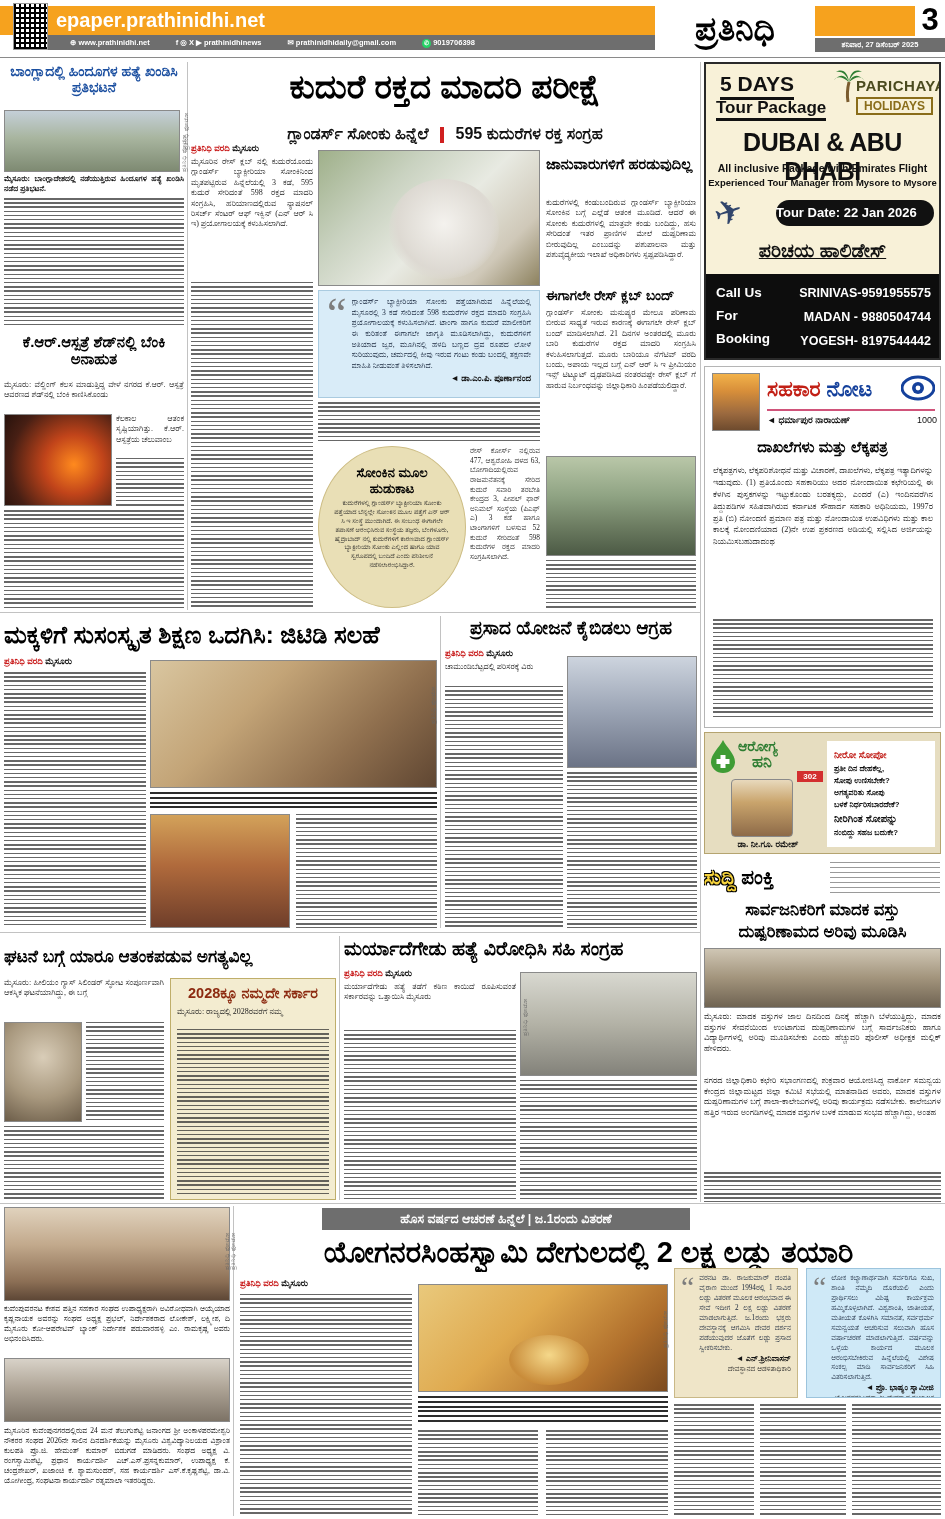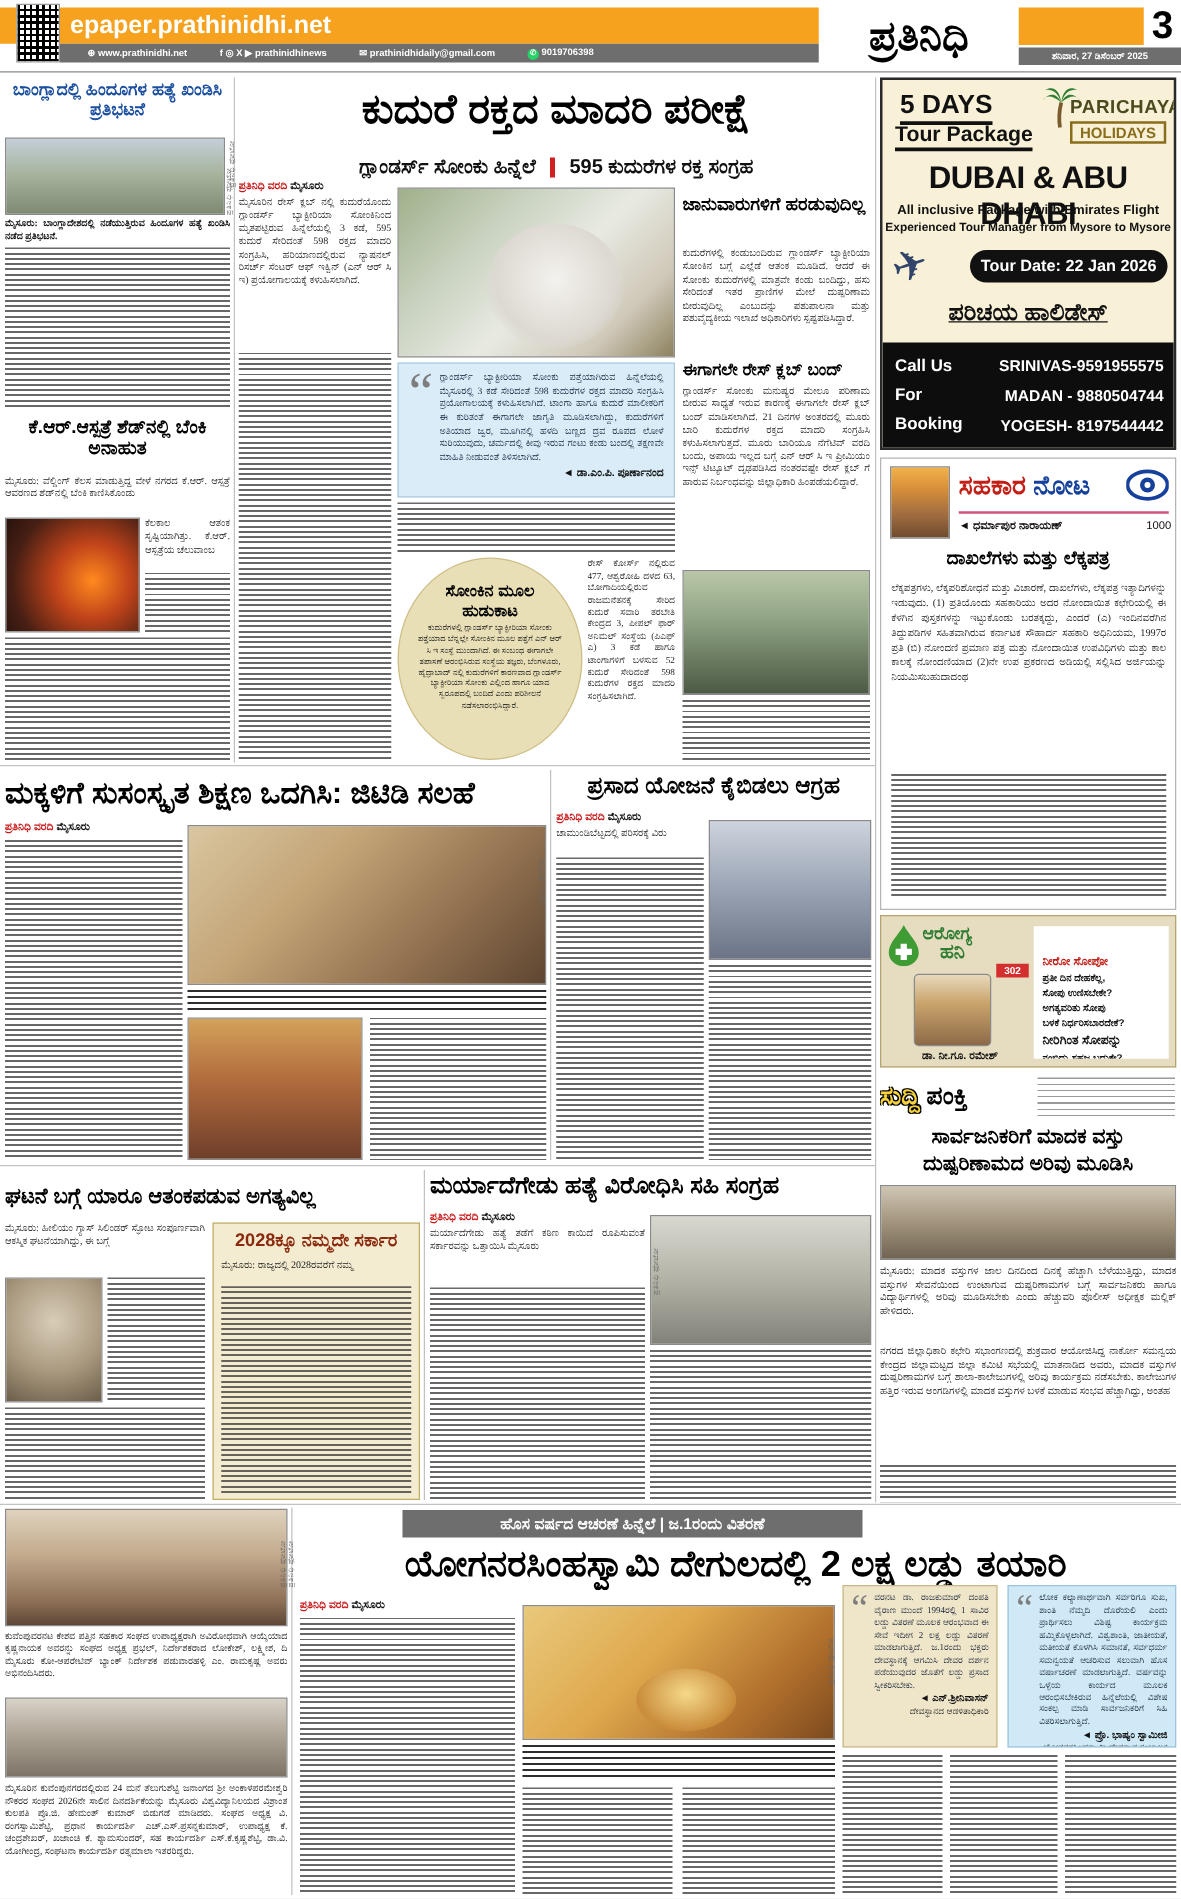--- a/index.html
+++ b/index.html
@@ -123,21 +123,21 @@
     <svg style="position:absolute;left:128px;top:4px" width="30" height="36" viewBox="0 0 30 36">
       <path d="M15 14 C13 22 13 28 14 34" stroke="#7a5b2e" stroke-width="3" fill="none"></path>
       <path d="M15 14 C8 8 3 8 0 12 C6 6 11 6 15 14 M15 14 C22 8 27 8 30 12 C24 6 19 6 15 14 M15 14 C12 5 7 3 2 4 C9 0 14 5 15 14 M15 14 C18 5 23 3 28 4 C21 0 16 5 15 14" fill="#2e7d32"></path>
     </svg>
     <div class="sans" style="position:absolute;left:150px;top:13px;font-size:15px;font-weight:700;color:#4b4b1f;letter-spacing:.5px">PARICHAYA</div>
     <div class="sans" style="position:absolute;left:150px;top:33px;font-size:12px;font-weight:700;color:#8a6d1a;border:2px solid #8a6d1a;padding:0 6px">HOLIDAYS</div>
     <div class="sans" style="position:absolute;left:0;top:64px;width:100%;text-align:center;font-size:25px;font-weight:900;letter-spacing:-.5px">DUBAI &amp; ABU DHABI</div>
     <div class="sans" style="position:absolute;left:0;top:98px;width:100%;text-align:center;font-size:10.5px;font-weight:700">All inclusive Package with Emirates Flight</div>
     <div class="sans" style="position:absolute;left:0;top:113px;width:100%;text-align:center;font-size:9.5px;font-weight:700">Experienced Tour Manager  from Mysore to Mysore</div>
     <div style="position:absolute;left:8px;top:128px;font-size:34px;color:#31456b;transform:rotate(-18deg)">✈</div>
-    <div class="sans" style="position:absolute;left:70px;top:136px;width:158px;height:26px;background:#111;color:#fff;border-radius:14px;text-align:center;line-height:26px;font-size:13px;font-weight:700">Tour Date:  22 Jan 2026</div>
+    <div class="sans" style="position:absolute;left:70px;top:136px;width:158px;height:26px;background:#111;color:#fff;border-radius:14px;text-align:left;line-height:26px;font-size:13px;font-weight:700">Tour Date:  22 Jan 2026</div>
     <div style="position:absolute;left:0;top:176px;width:100%;text-align:center;font-size:19px;font-weight:900;font-family:'Liberation Sans',sans-serif;text-decoration:underline">ಪರಿಚಯ ಹಾಲಿಡೇಸ್</div>
     <div style="position:absolute;left:0;top:210px;width:100%;height:86px;background:#0d0d0d;color:#fff;display:flex;padding:8px 8px 6px 10px">
       <div class="sans" style="width:78px;font-size:13.5px;font-weight:700;line-height:1.7">
         <div>Call Us</div>
         <div>For</div>
         <div>Booking</div>
       </div>
       <div class="sans" style="flex:1;font-size:12.5px;font-weight:700;line-height:1.9;text-align:right">
         <div>SRINIVAS-9591955575</div>
         <div>MADAN - 9880504744</div>
@@ -171,21 +171,21 @@
       <rect x="10.5" y="16" width="5" height="13" fill="#fff"></rect>
         <rect x="6.5" y="20" width="13" height="5" fill="#fff"></rect>
     </svg>
     <div class="sans" style="position:absolute;left:33px;top:6px;font-weight:900;color:#2e7d32;line-height:1.05">
       <div style="font-size:14px">ಆರೋಗ್ಯ</div>
       <div style="font-size:16px;padding-left:14px">ಹನಿ</div>
     </div>
     <div class="sans" style="position:absolute;left:92px;top:38px;width:26px;height:11px;background:#d32f2f;color:#fff;font-size:8px;font-weight:700;text-align:center;line-height:11px">302</div>
     <div class="photo" style="position:absolute;left:26px;top:46px;width:62px;height:58px;background:linear-gradient(180deg,#e8d9bc 0%,#c9a46c 40%,#8d6a48 100%);border-radius:4px"></div>
     <div class="sans" style="position:absolute;left:8px;top:106px;width:110px;font-size:8.6px;font-weight:700;text-align:center">ಡಾ. ನೀ.ಗೂ. ರಮೇಶ್</div>
-    <div style="position:absolute;left:122px;top:8px;width:108px;height:106px;background:#fff;padding:23px 7px;overflow:hidden">
+    <div style="position:absolute;left:122px;top:8px;width:108px;height:106px;background:#fff;padding:8px 7px;overflow:hidden">
       <div class="sans" style="font-size:9.5px;font-weight:900;color:#c2201a;margin-bottom:2px">ನೀರೋ ಸೋಪೋ</div>
       <div class="sans" style="font-size:7.8px;font-weight:700;line-height:1.55">ಪ್ರತೀ ದಿನ ದೇಹಕೆಲ್ಲ,</div>
       <div class="sans" style="font-size:7.8px;font-weight:700;line-height:1.55">ಸೋಪು ಉಣಿಸಬೇಕೇ?</div>
       <div class="sans" style="font-size:7.8px;font-weight:700;line-height:1.55">ಅಗತ್ಯವರಿತು ಸೋಪು</div>
       <div class="sans" style="font-size:7.8px;font-weight:700;line-height:1.55">ಬಳಕೆ ನಿರ್ಧರಿಸಬಾರದೇಕೆ?</div>
       <div class="sans" style="font-size:10px;font-weight:700;line-height:1.55">ನೀರಿಗಿಂತ ಸೋಪನ್ನು</div>
       <div class="sans" style="font-size:7.8px;font-weight:700;line-height:1.55">ನಂಬಿದ್ದು ಸಹಜ ಬದುಕೇ?</div>
     </div>
   </div>
 

